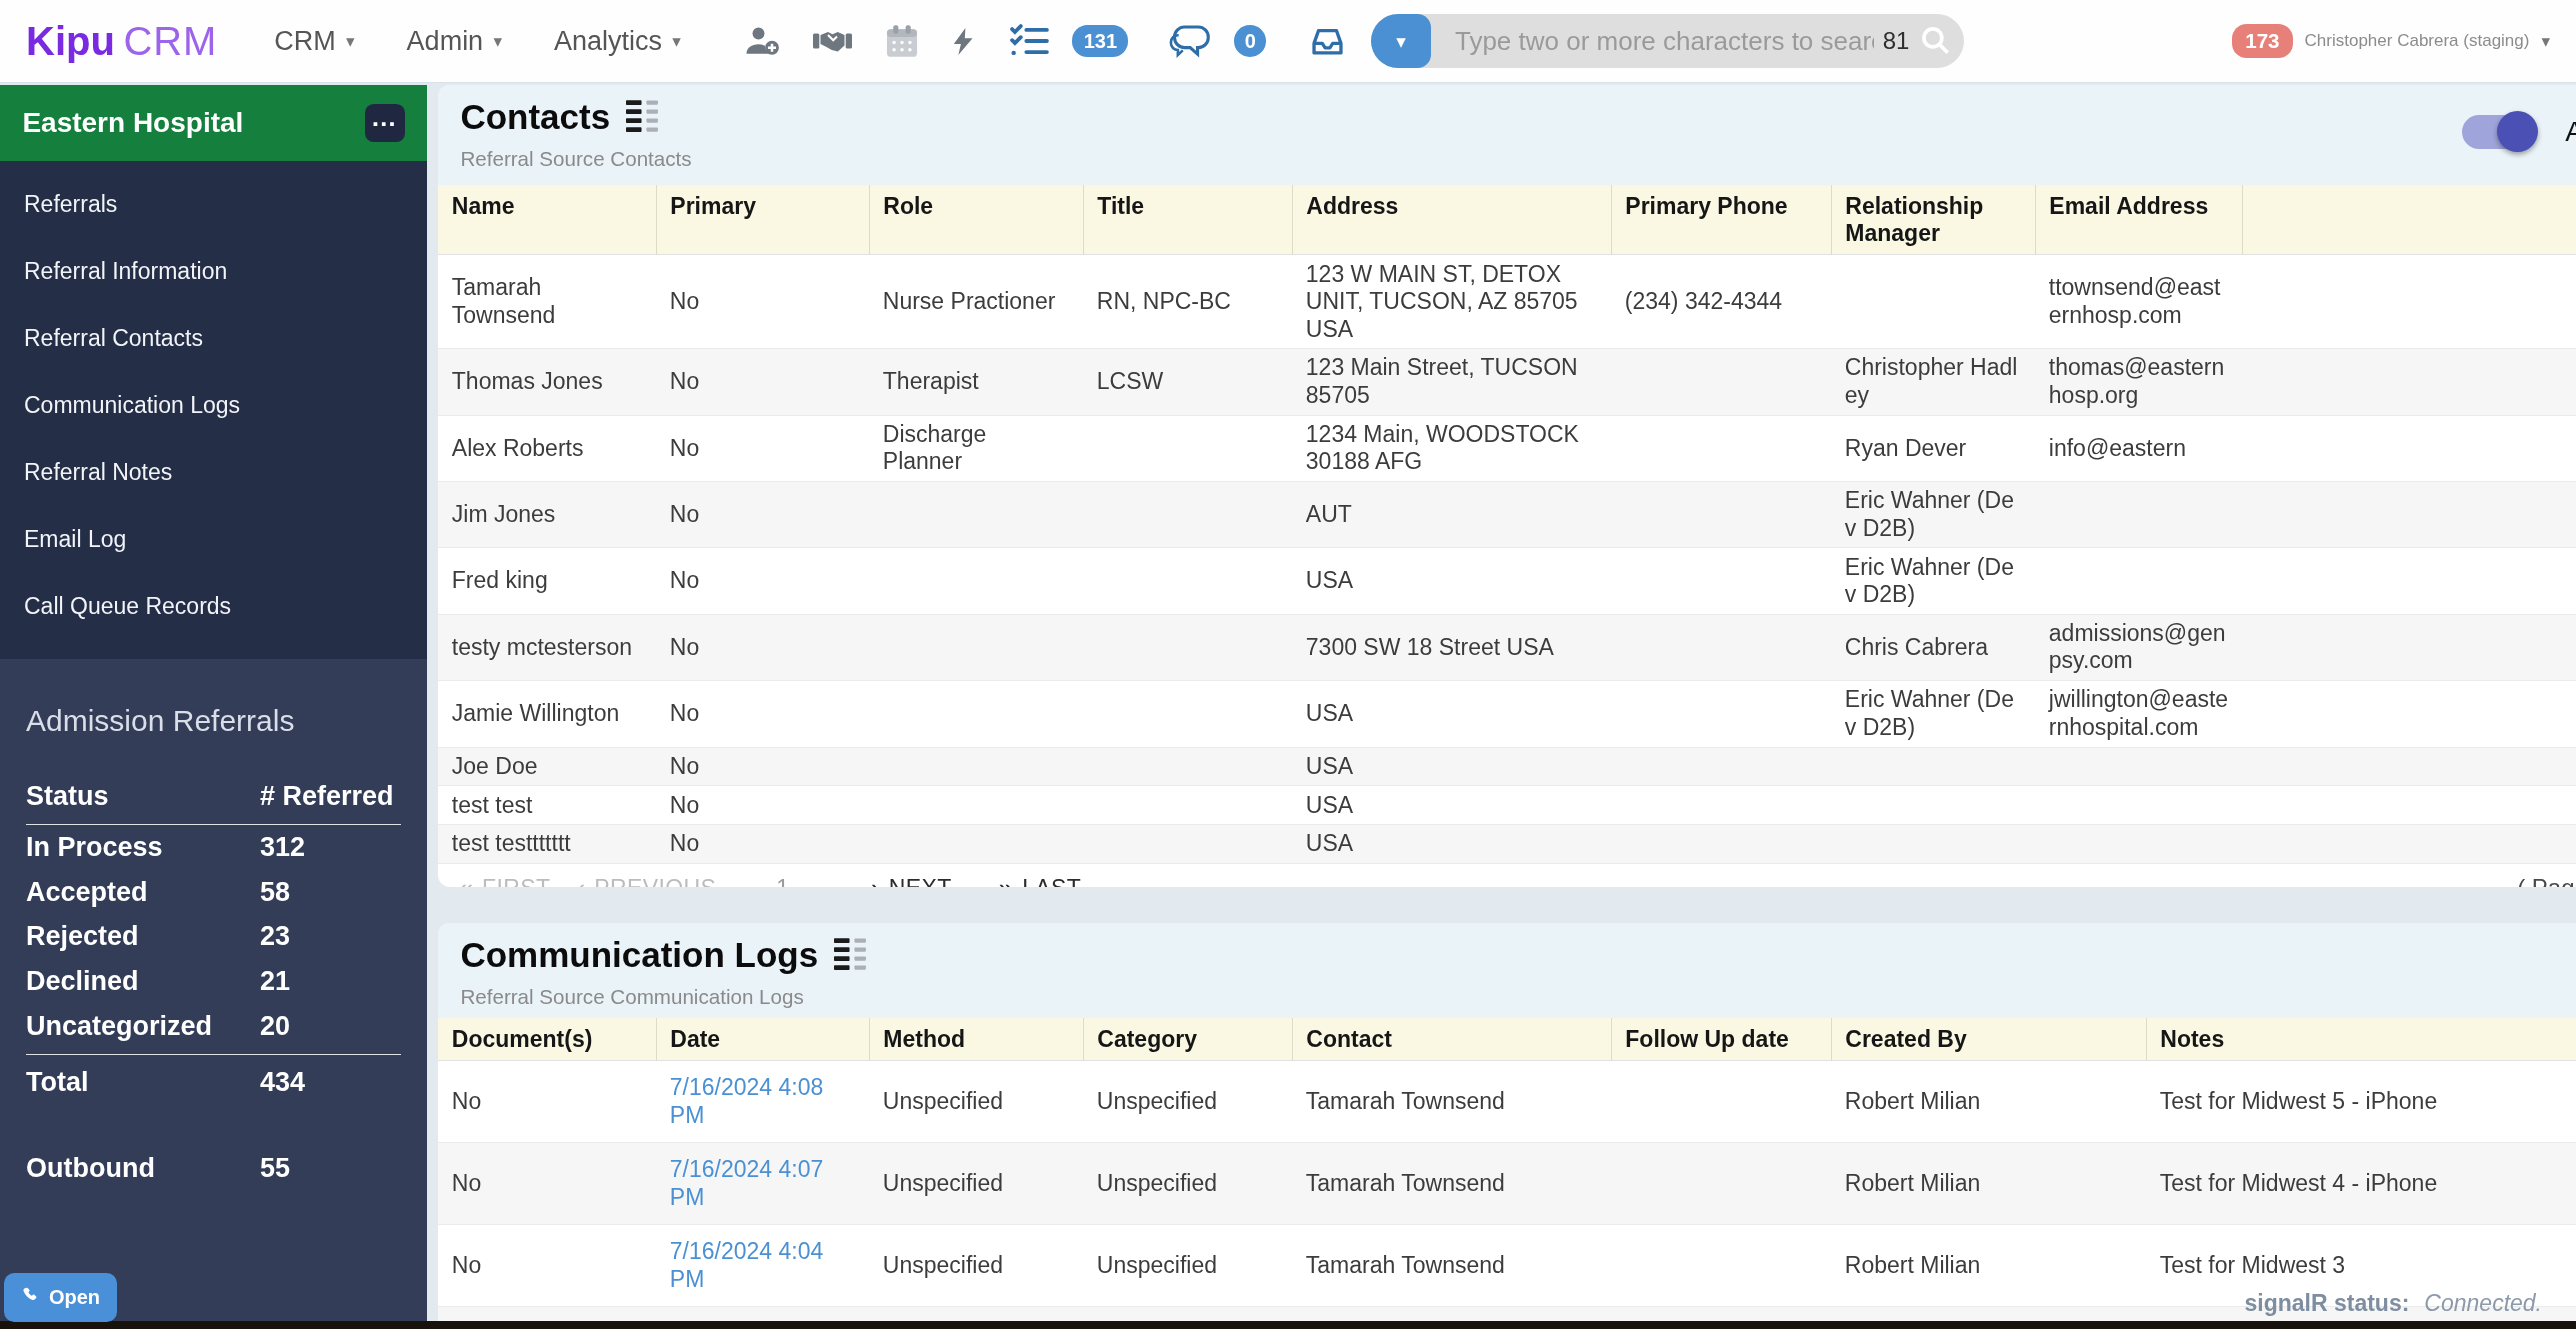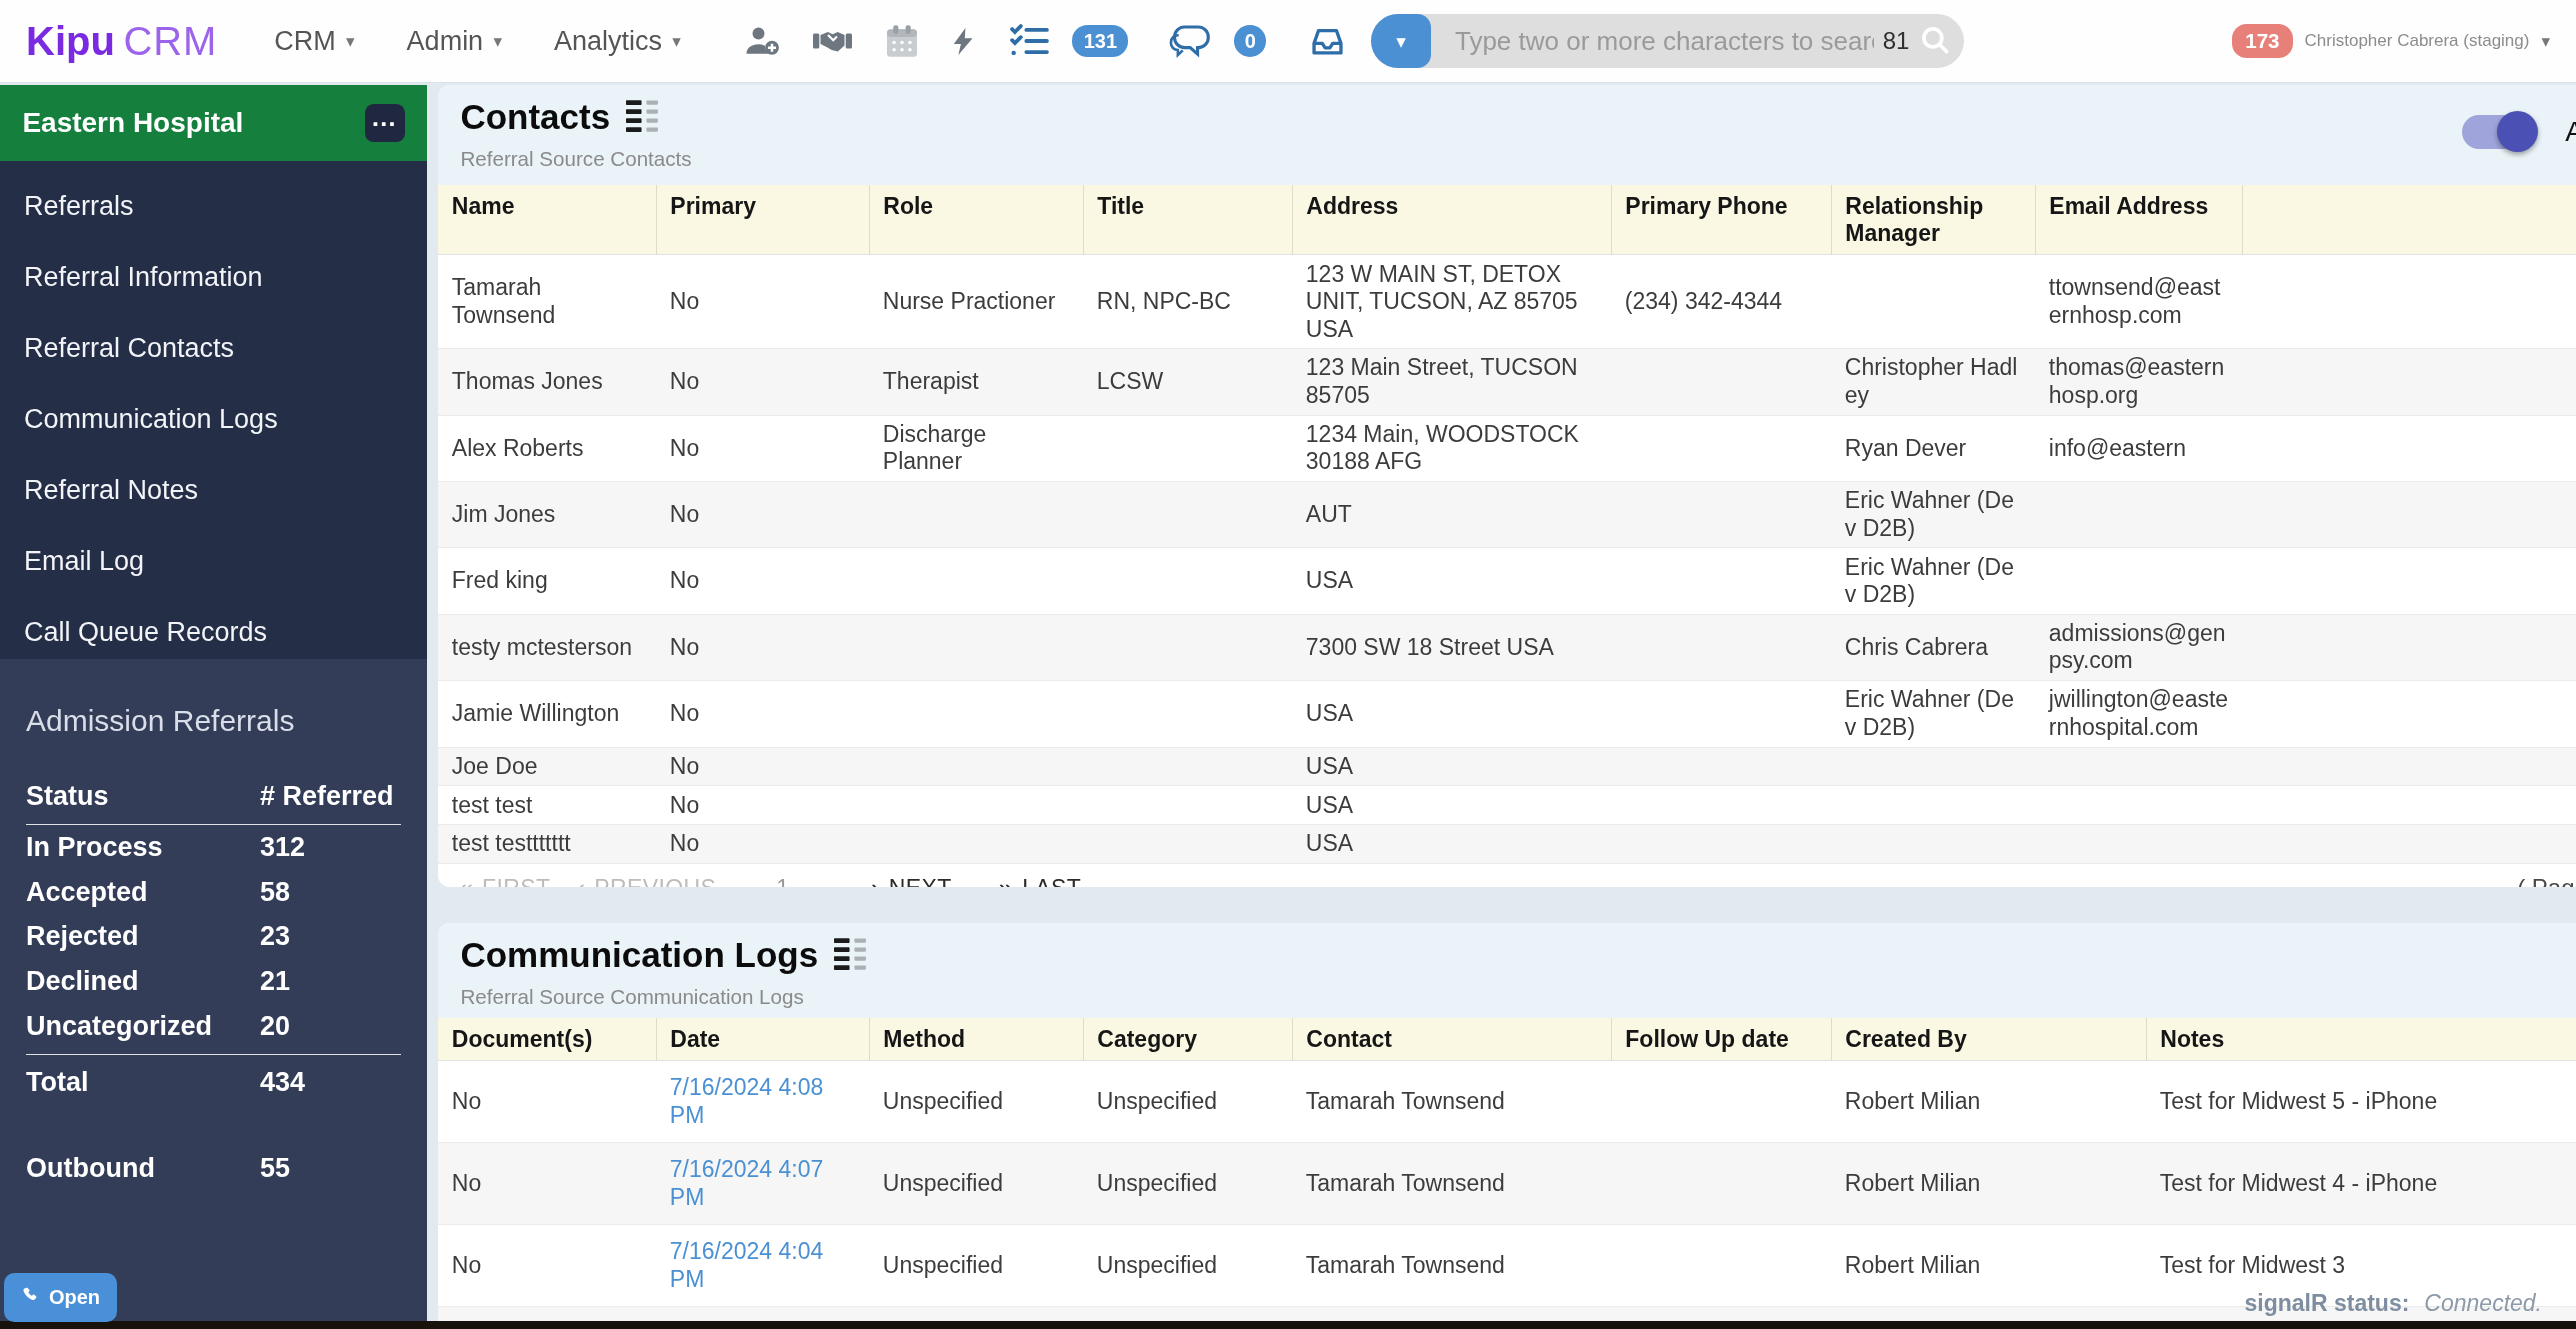--- a/index.html
+++ b/index.html
@@ -55,21 +55,21 @@
     height:76px; background:#15803d; display:flex; align-items:center;
     justify-content:space-between; padding:0 22.4px;
   }
   .facility { color:#fff; font-size:28px; font-weight:bold; }
   .more-btn {
     width:40px; height:38px; background:#1F2840; border-radius:8.6px; color:#fff;
     display:flex; align-items:center; justify-content:center; font-size:26px; font-weight:bold;
     letter-spacing:1.7px; cursor:pointer; padding-bottom:10.3px;
   }
   .side-menu { list-style:none; margin:0; padding:10.3px 0 0 0; }
-  .side-menu li { padding:20px 24px; font-size:27px; color:#F2F4F8; cursor:pointer; }
+  .side-menu li { padding:20px 24px; font-size:23px; color:#F2F4F8; cursor:pointer; }
   .sidebar-stats {
     position:absolute; top:574px; left:0; right:0; bottom:0;
     background:#333D58; padding:45px 26px 0 26px;
   }
   .stats-title { color:#D9DEE9; font-size:30px; font-weight:400; }
   .stats-table { margin-top:36px; }
   .stats-row { display:grid; grid-template-columns:234px 1fr; padding:6.9px 0; color:#fff; font-size:27px; font-weight:bold; }
   .stats-head { border-bottom:1.7px solid rgba(255,255,255,0.85); padding-bottom:12px; }
   .stats-body .stats-row:last-child { border-bottom:1.7px solid rgba(255,255,255,0.85); padding-bottom:12px; }
   .stats-total { padding-top:12px; }

